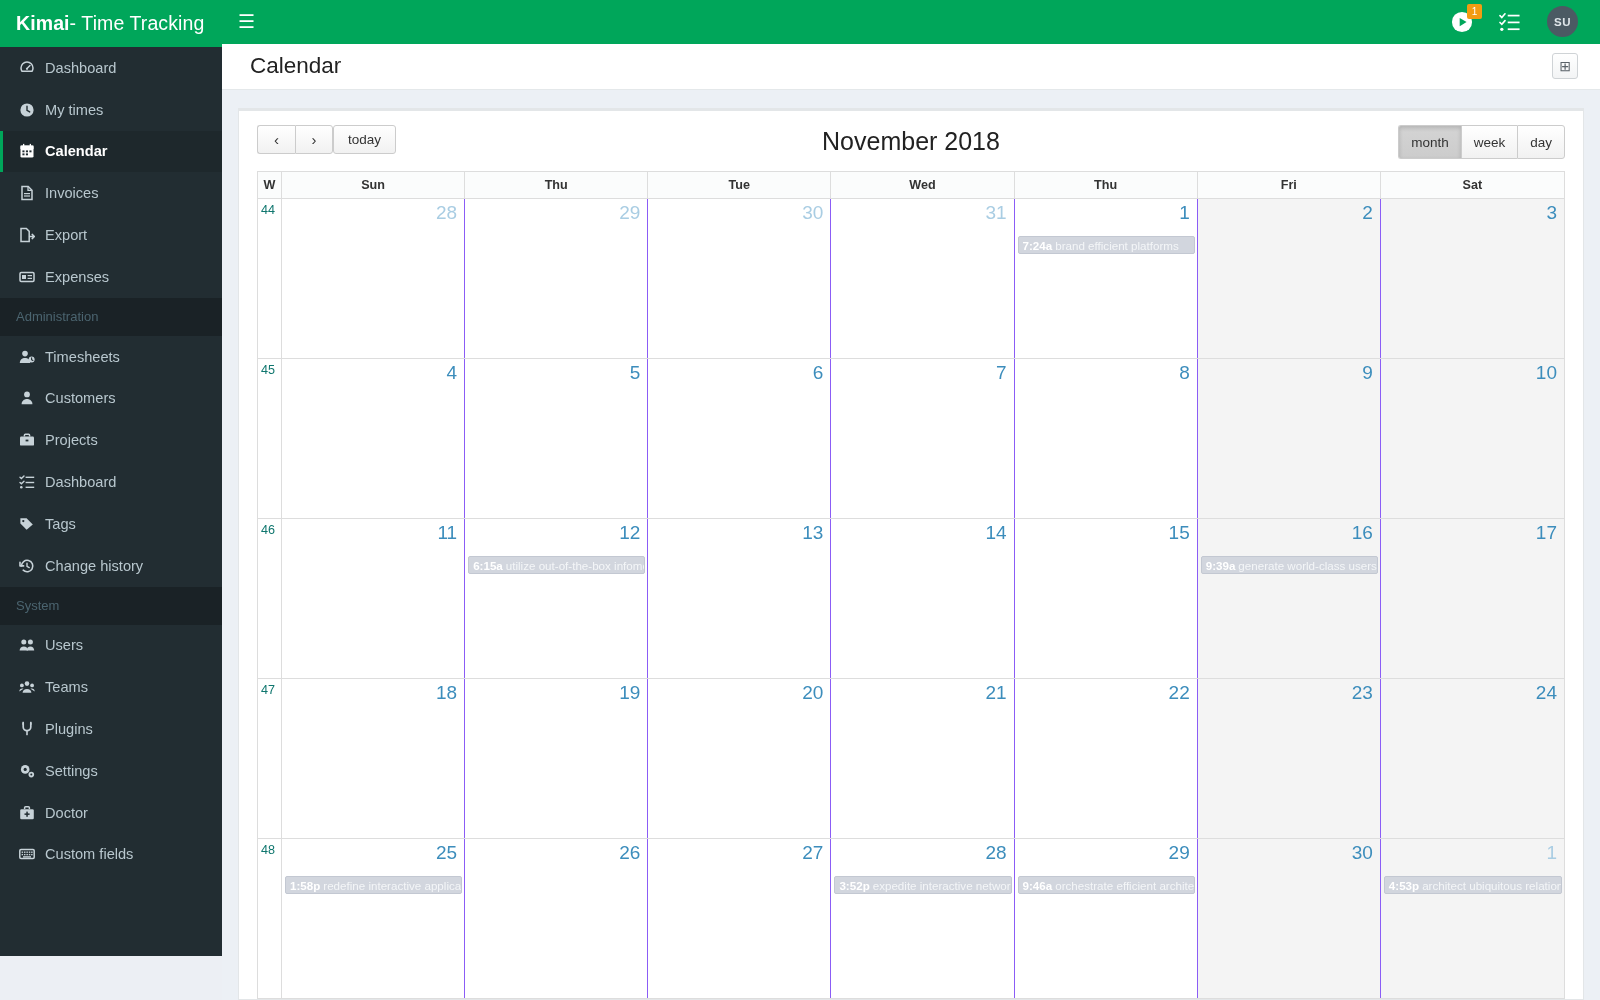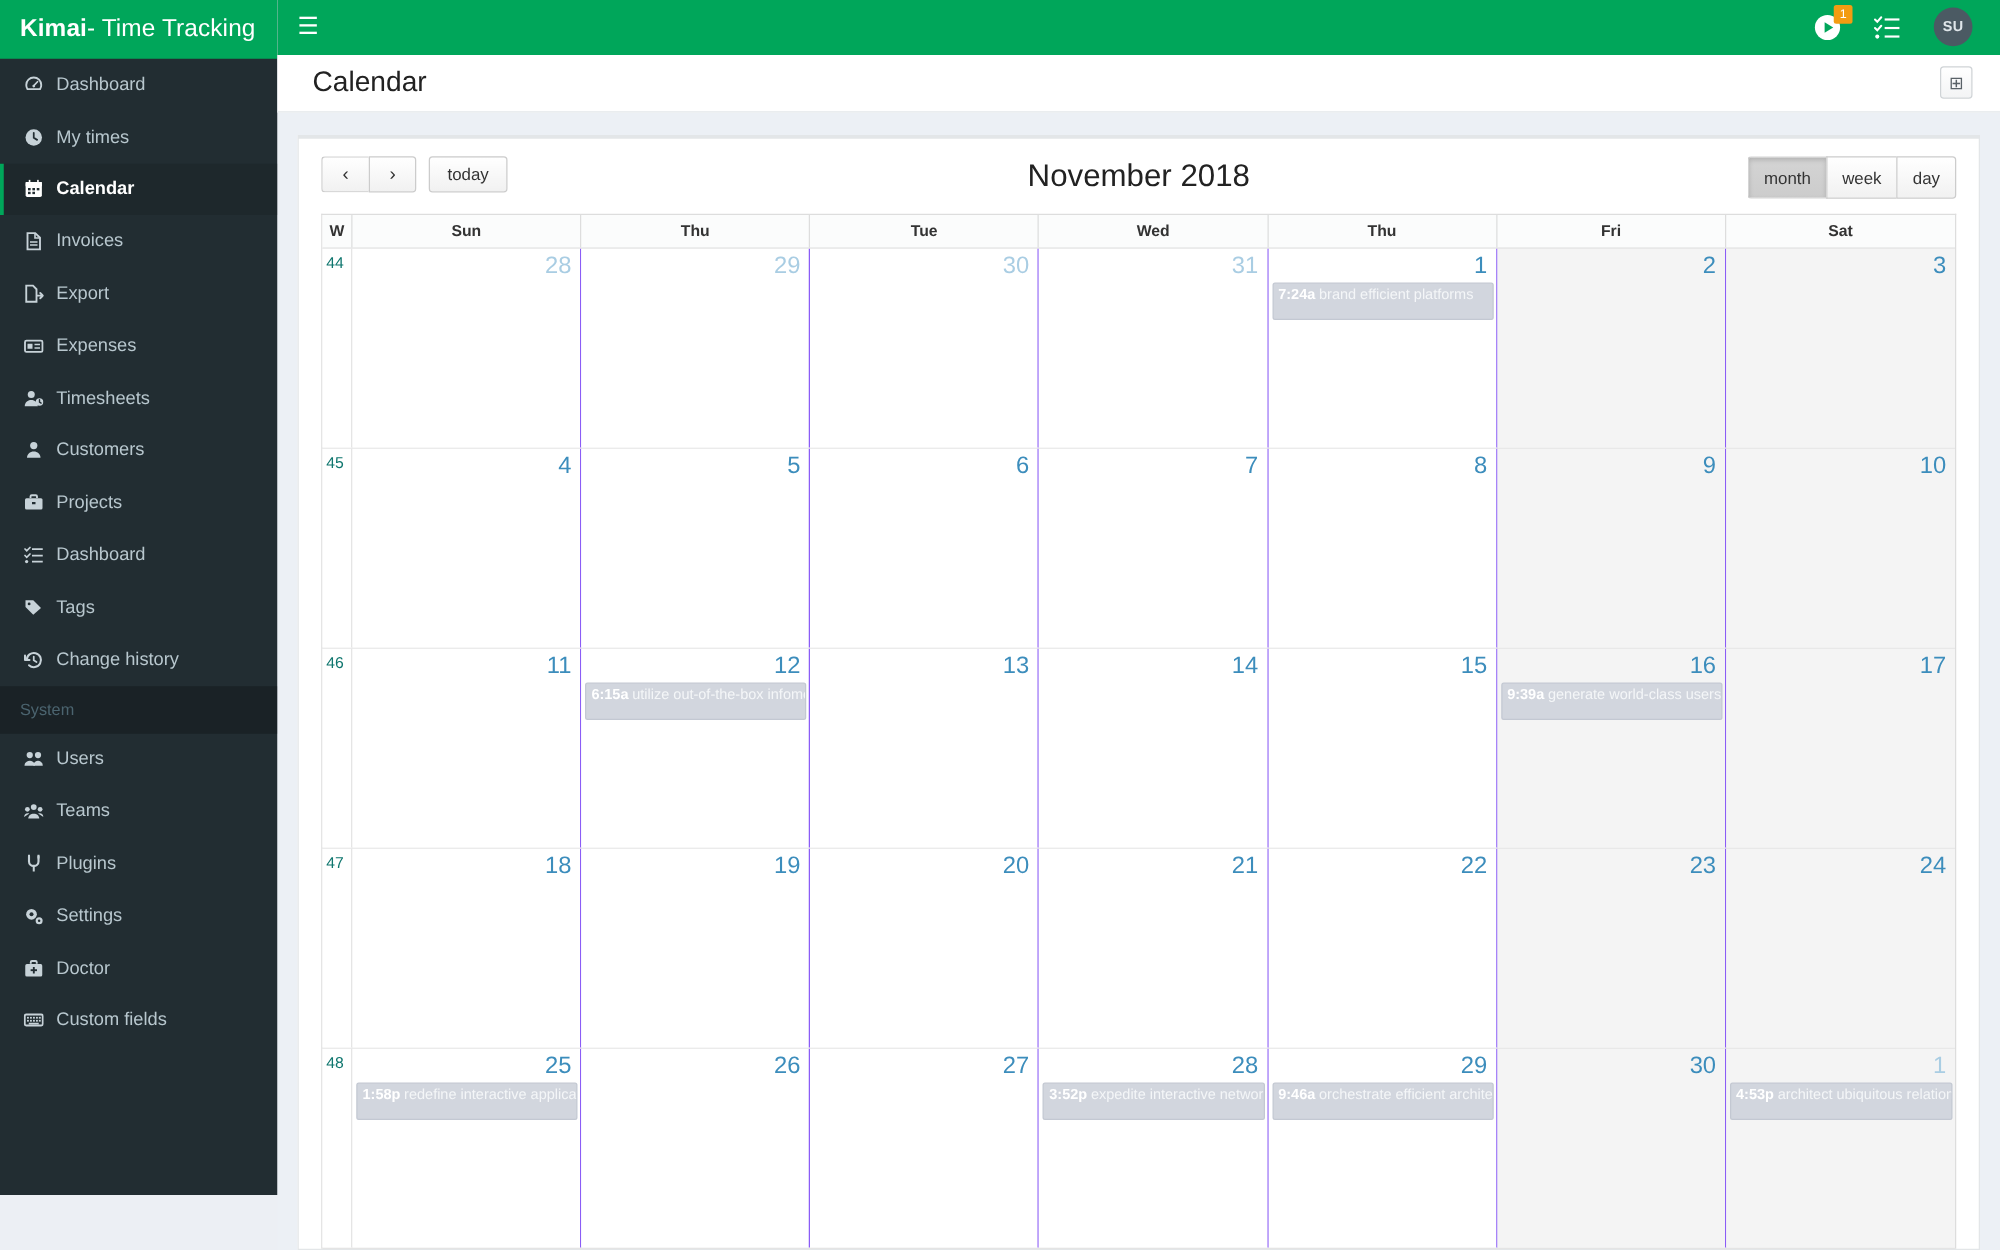--- a/index.html
+++ b/index.html
@@ -105,21 +105,21 @@
     border: 1px solid #cccccc;
     background: linear-gradient(#ffffff,#f1f1f1);
     color: #333; font-size: 13.5px;
     display: flex; align-items: center; justify-content: center;
     cursor: pointer; border-radius: 3px;
     font-family: "Liberation Sans", sans-serif;
   }
   .btn-group .fcbtn { border-radius: 0; border-right-width: 0; }
   .btn-group .fcbtn:first-child { border-radius: 3px 0 0 3px; }
   .btn-group .fcbtn:last-child { border-radius: 0 3px 3px 0; border-right-width: 1px; }
-  .fcbtn.today { margin-left: 10px; padding: 0 14px; text-align: right; }
+  .fcbtn.today { padding: 0 14px; text-align: right; }
   .fcbtn.arrow { width: 38px; padding: 0; font-size: 15px; color: #333; }
   .fcbtn.active {
     background: linear-gradient(#d4d4d4,#cccccc);
     box-shadow: inset 0 2px 4px rgba(0,0,0,.16);
     color: #333;
   }
   .fc-title {
     position: absolute; left: 0; right: 0; top: 2px;
     text-align: center; font-size: 25px; color: #222;
     font-weight: normal; pointer-events: none;
@@ -157,24 +157,24 @@
     background: #fff; overflow: hidden;
   }
   .day-cell:last-child { border-right: none; }
   .day-cell.weekend { background: #f4f4f4; }
   .daynum {
     text-align: right; padding: 3px 7px 0 0;
     font-size: 19px; color: #3c8dbc; line-height: 1.15;
   }
   .day-cell.other .daynum { color: #a9cde3; }
   .evt {
-    margin: 2px 2px 0 3px;
+    margin: 12px 2px 0 3px;
     background: #d2d6de; border: 1px solid #c3c8d2;
     color: #f4f6f8; font-size: 11.6px;
-    padding: 2px 3px 12px 4px; border-radius: 2px;
+    padding: 2px 3px 0 4px; border-radius: 2px;
     white-space: nowrap; overflow: hidden;
     line-height: 1.25; cursor: pointer;
   }
   .evt .t { font-weight: bold; color: #ffffff; margin-right: 3px; }
 </style>
 </head>
 <body>
 
 <div class="app">
 
@@ -244,20 +244,23 @@
             <svg width="16" height="16" viewBox="0 0 16 16">
               <rect x="1" y="3.5" width="14" height="9" rx="1.2" fill="none" stroke="currentColor" stroke-width="1.5"></rect>
               <rect x="3" y="6" width="4" height="4" fill="currentColor"></rect>
               <rect x="8.6" y="6" width="4.4" height="1.2" fill="currentColor"></rect>
               <rect x="8.6" y="8.8" width="4.4" height="1.2" fill="currentColor"></rect>
             </svg>
           </span>
           <span>Expenses</span>
         </div>
       </div>
+    <div class="nav-header">
+      <span>Administration</span>
+    </div>
     <div id="nav-admin">
         <div class="nav-item">
           <span class="ico">
             <svg width="16" height="16" viewBox="0 0 16 16">
               <circle cx="6" cy="4.6" r="2.8" fill="currentColor"></circle>
               <path d="M0.8 14c0-3.1 2.3-5 5.2-5s5.2 1.9 5.2 5z" fill="currentColor"></path>
               <circle cx="12.6" cy="10.6" r="3" fill="currentColor"></circle>
               <path d="M12.6 8.7v2l1.3.8" stroke="#222d32" stroke-width="1.1" fill="none" stroke-linecap="round"></path>
             </svg>
           </span>

